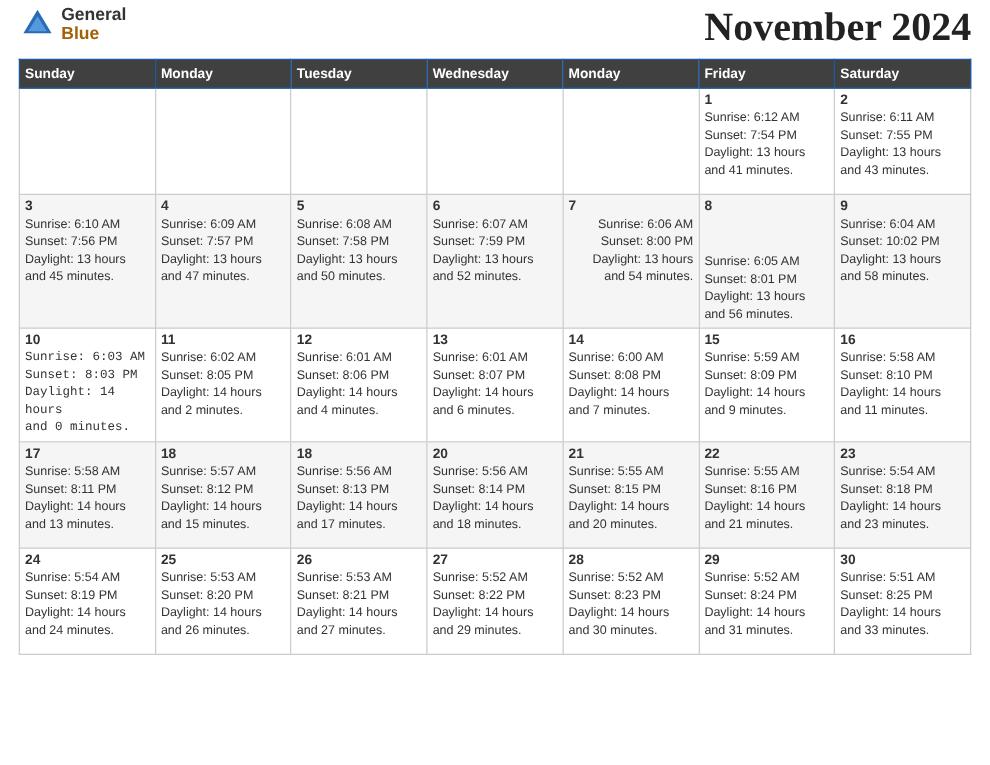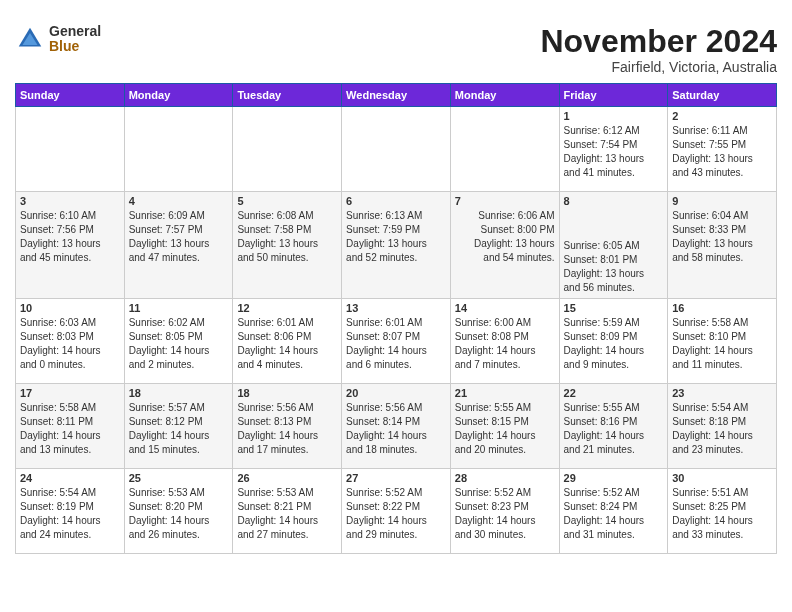--- a/index.html
+++ b/index.html
@@ -6,21 +6,21 @@
     body {
       font-family: Arial, sans-serif;
       background: #fff;
       width: 792px;
       height: 612px;
       overflow: hidden;
     }
     .page {
       width: 792px;
       height: 612px;
-      padding: 24px 15px;
+      padding: 4px 15px;
     }
     .header {
       display: flex;
       justify-content: space-between;
       align-items: flex-start;
       margin-bottom: 8px;
     }
     .logo {
       display: flex;
       align-items: center;
@@ -34,39 +34,40 @@
       line-height: 1.1;
     }
     .logo-text .general { color: #333; }
     .logo-text .blue { color: #a16207; }
     .logo-icon {
       width: 30px;
       height: 30px;
     }
     .title-block {
       text-align: right;
+      font-family: Liberation Serif, serif;
     }
     .title-block h1 {
       font-size: 32px;
       font-weight: bold;
       color: #222;
       line-height: 1.1;
     }
     .title-block h2 {
       font-size: 14px;
       font-weight: normal;
       color: #444;
     }
     .calendar {
       width: 100%;
       border-collapse: collapse;
       font-size: 9.5px;
     }
     .calendar thead th {
-      background: #6d28d9;
+      background: #404040;
       color: #fff;
       padding: 5px 4px;
       text-align: left;
       font-size: 11px;
       font-weight: bold;
       border: 1px solid #1a5aa5;
     }
     .calendar tbody td {
       border: 1px solid #ccc;
       vertical-align: top;
@@ -104,21 +105,20 @@
         <polygon points="20,5 35,30 5,30" fill="#2a6bb5"></polygon>
         <polygon points="20,12 30,28 10,28" fill="#5599dd"></polygon>
       </svg>
       <div class="logo-text">
         <span class="general">General</span>
         <span class="blue">Blue</span>
       </div>
     </div>
     <div class="title-block">
       <h1>November 2024</h1>
-      <h2>Fairfield, Victoria, Australia</h2>
     </div>
   </div>
 
   <table class="calendar">
     <thead>
       <tr>
         <th>Sunday</th>
         <th>Monday</th>
         <th>Tuesday</th>
         <th>Wednesday</th>
@@ -166,21 +166,21 @@
           </td>
           <td>
             <span class="day-num">5</span>
             <div class="day-info" style="white-space: pre-line;">Sunrise: 6:08 AM
 Sunset: 7:58 PM
 Daylight: 13 hours
 and 50 minutes.</div>
           </td>
           <td>
             <span class="day-num">6</span>
-            <div class="day-info" style="white-space: pre-line;">Sunrise: 6:13 AM
+            <div class="day-info" style="white-space: pre-line;">Sunrise: 6:07 AM
 Sunset: 7:59 PM
 Daylight: 13 hours
 and 52 minutes.</div>
           </td>
           <td>
             <span class="day-num">7</span>
             <div class="day-info" style="white-space: pre-line; text-align: right;">Sunrise: 6:06 AM
 Sunset: 8:00 PM
 Daylight: 13 hours
 and 54 minutes.</div>
@@ -188,29 +188,29 @@
           <td>
             <span class="day-num">8</span>
             <div class="day-info" style="white-space: pre-line; margin-top: 32px;">Sunrise: 6:05 AM
 Sunset: 8:01 PM
 Daylight: 13 hours
 and 56 minutes.</div>
           </td>
           <td>
             <span class="day-num">9</span>
             <div class="day-info" style="white-space: pre-line;">Sunrise: 6:04 AM
-Sunset: 8:33 PM
+Sunset: 10:02 PM
 Daylight: 13 hours
 and 58 minutes.</div>
           </td>
         </tr>
         <tr>
           <td>
             <span class="day-num">10</span>
-            <div class="day-info" style="white-space: pre-line;">Sunrise: 6:03 AM
+            <div class="day-info" style="white-space: pre-line; font-family: Liberation Mono, monospace;">Sunrise: 6:03 AM
 Sunset: 8:03 PM
 Daylight: 14 hours
 and 0 minutes.</div>
           </td>
           <td>
             <span class="day-num">11</span>
             <div class="day-info" style="white-space: pre-line;">Sunrise: 6:02 AM
 Sunset: 8:05 PM
 Daylight: 14 hours
 and 2 minutes.</div>

